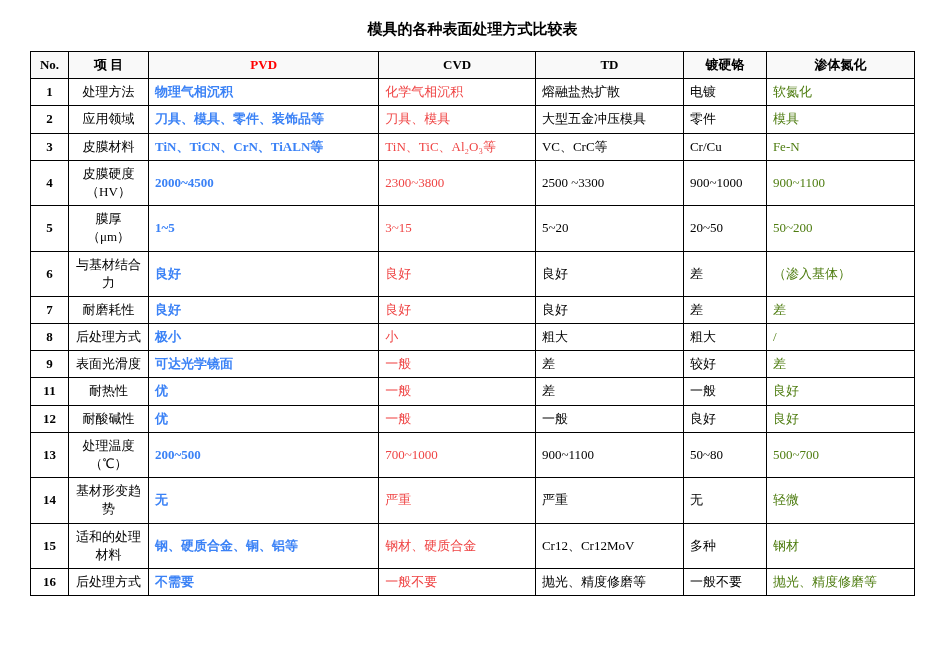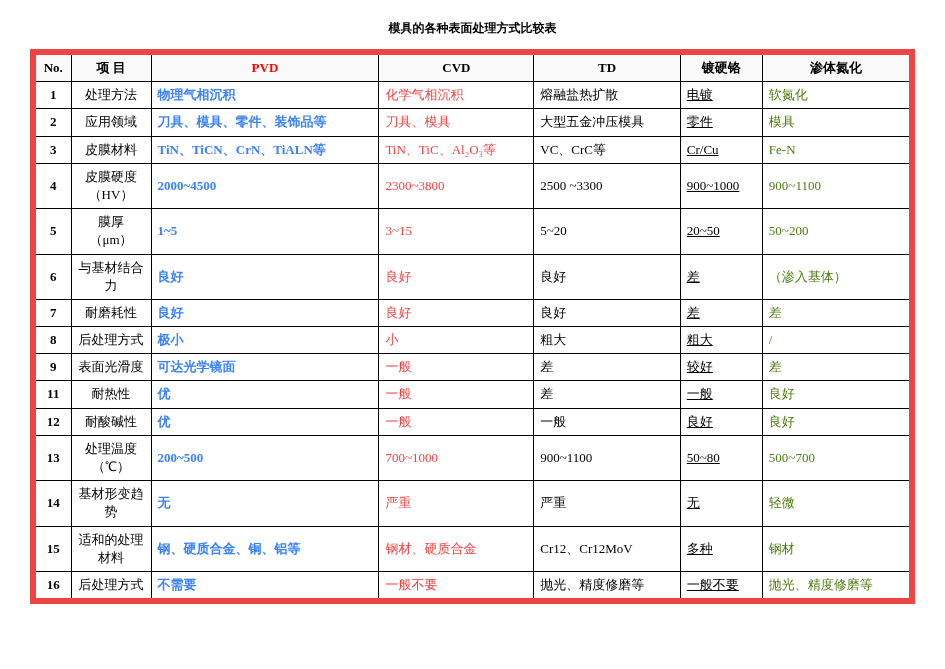--- a/index.html
+++ b/index.html
@@ -9,29 +9,29 @@
     }
     body {
       background: #fff;
       font-family: "SimSun", "宋体", serif;
       font-size: 13px;
       color: #000;
       padding: 20px 30px;
     }
     .page-title {
       text-align: center;
-      font-size: 12px;
+      font-size: 15px;
       font-weight: bold;
       margin-bottom: 12px;
       color: #000;
     }
     table {
       width: 100%;
       border-collapse: collapse;
-      border: 6px solid #ef4444;
+      border: 1px solid #ef4444;
     }
     th, td {
       border: 1px solid #000;
       padding: 4px 6px;
       vertical-align: middle;
       line-height: 1.4;
     }
     thead th {
       background: #fff;
       text-align: center;
@@ -54,21 +54,20 @@
       font-weight: bold;
     }
     td.cvd-col {
       color: #ef4444;
     }
     td.td-col {
       color: #000;
     }
     td.diandu-col {
       color: #000;
-      text-decoration: underline;
     }
     td.shenti-col {
       color: #4d7c0f;
     }
     .header-row th {
       font-weight: bold;
       background: #f9f9f9;
     }
   </style>
 </head>

